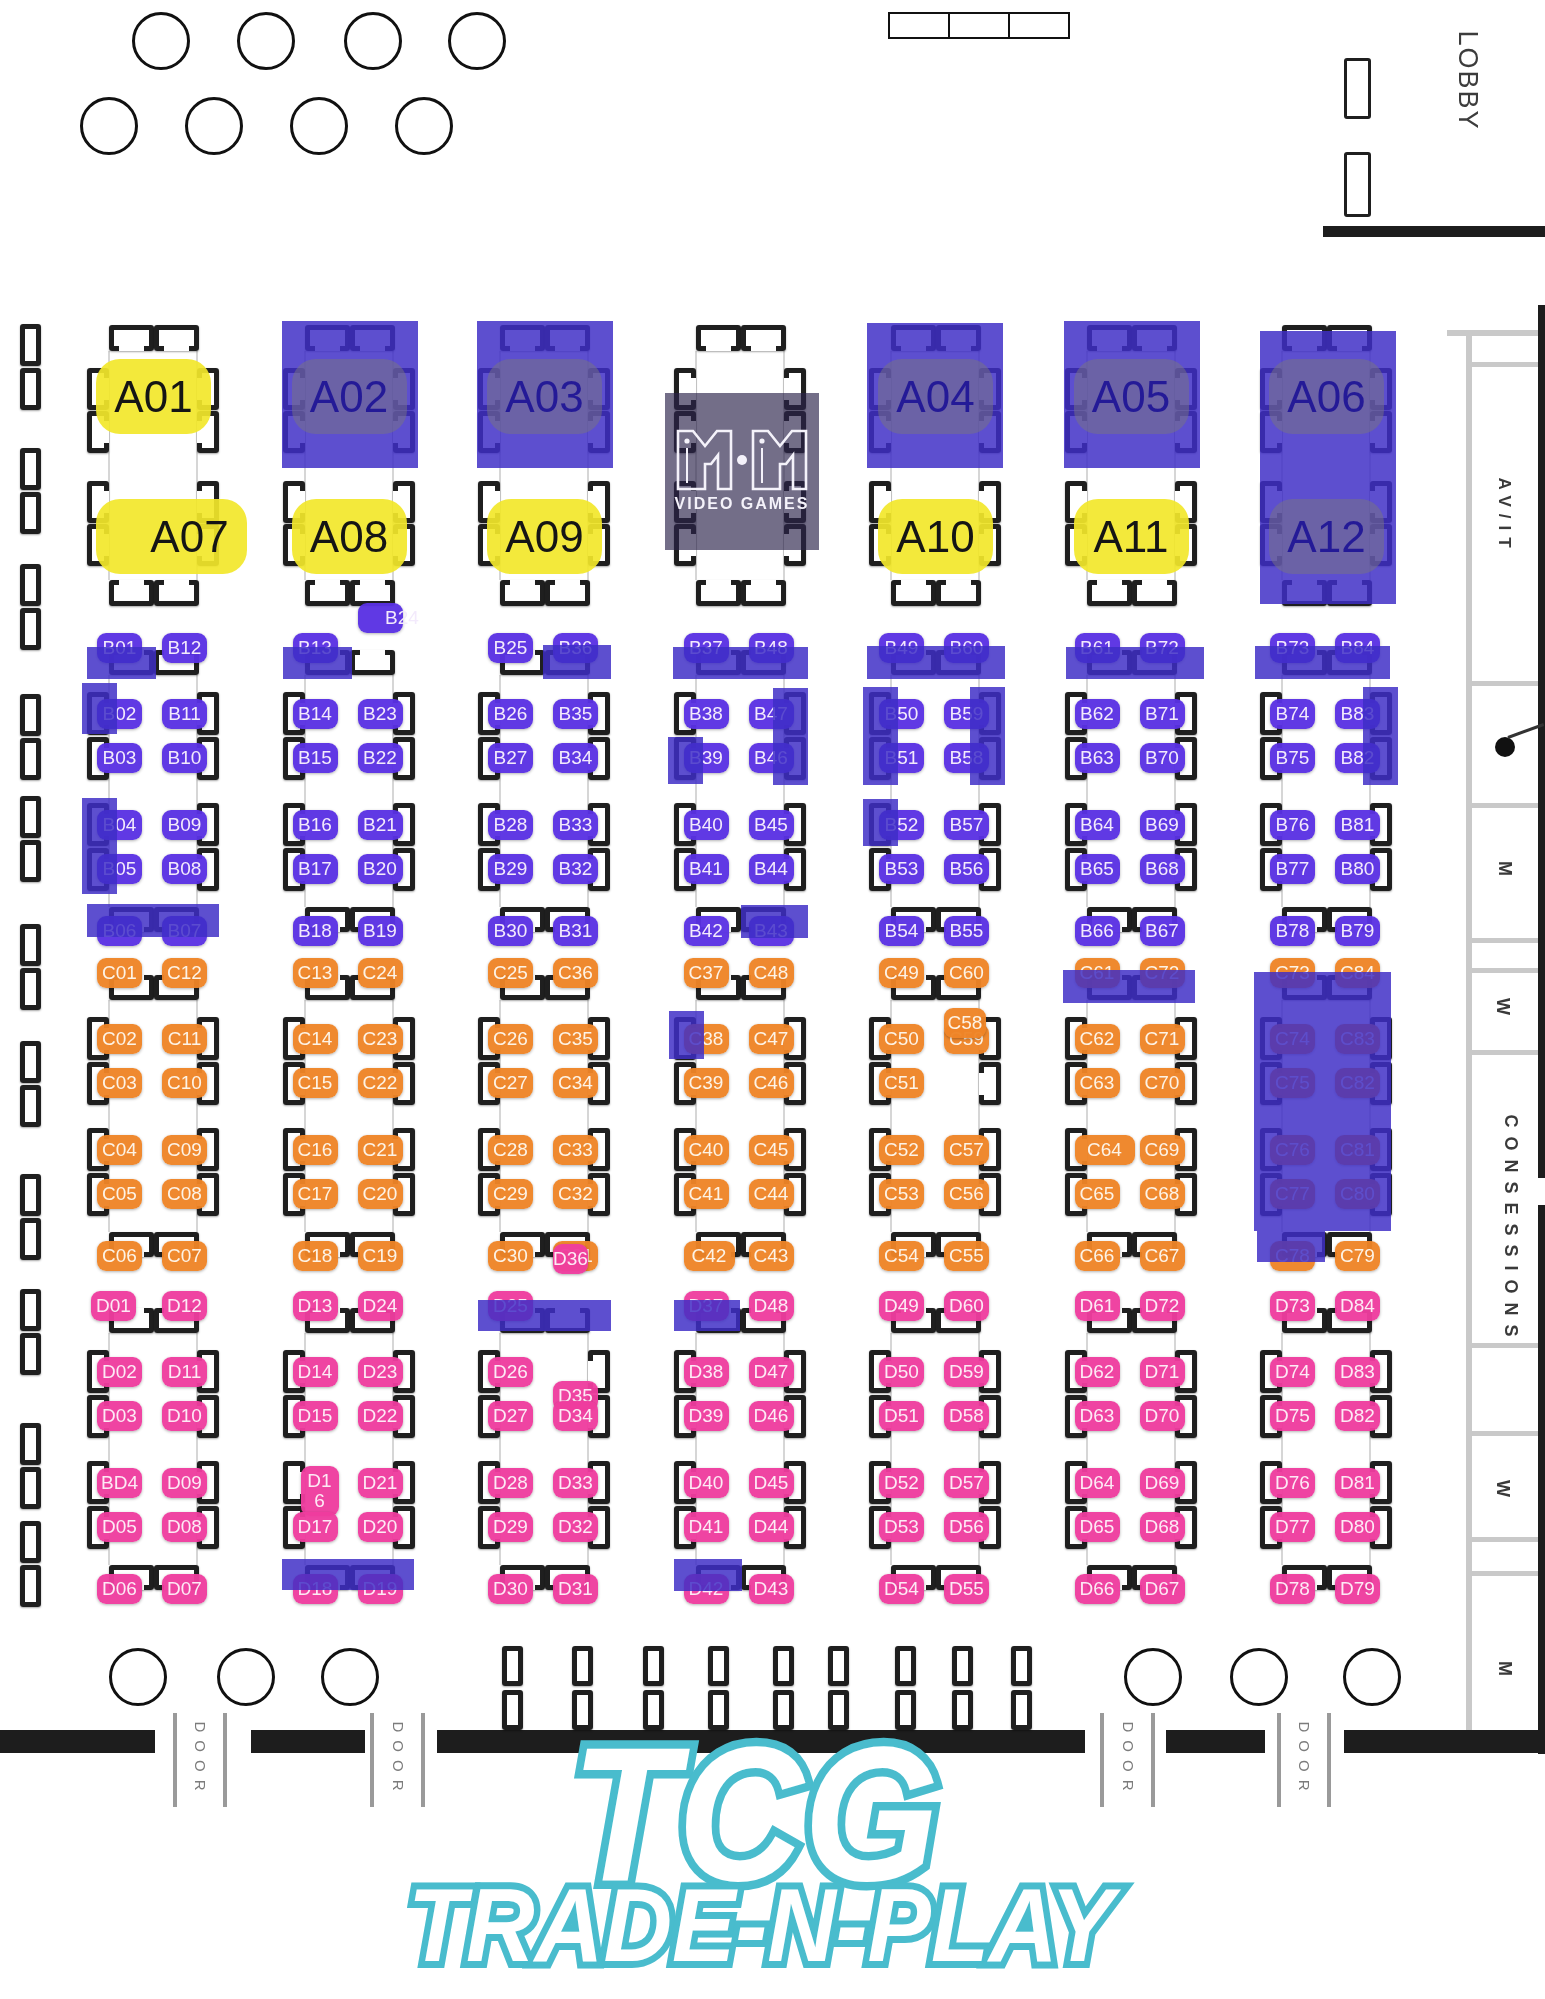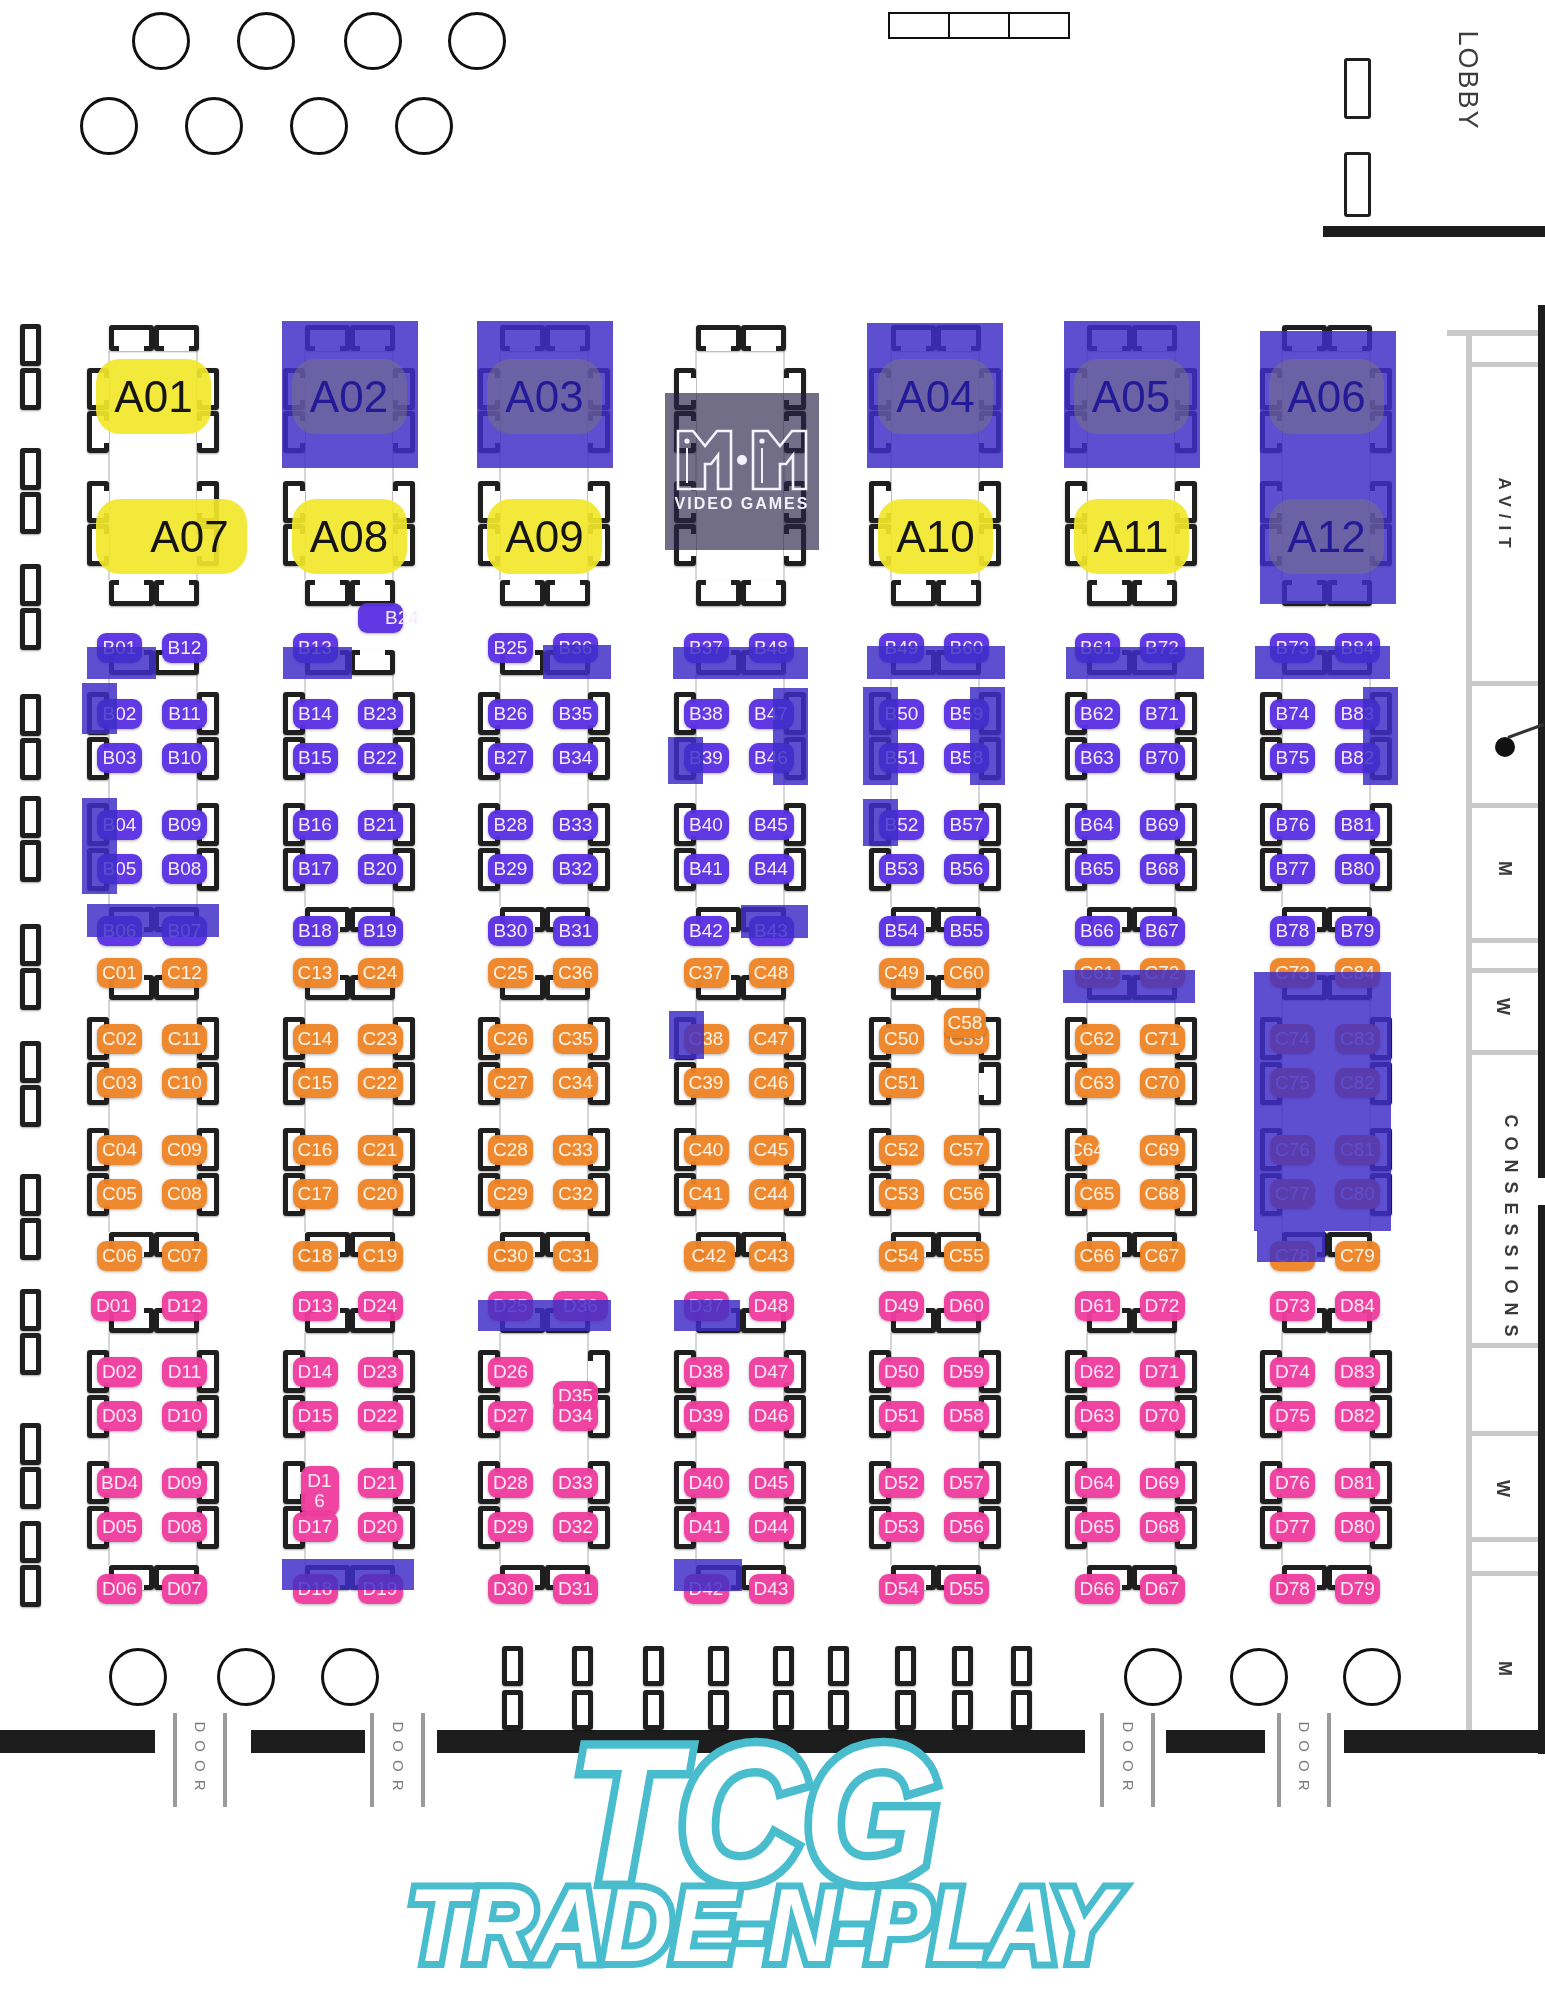--- a/index.html
+++ b/index.html
@@ -1440,21 +1440,21 @@
 <div class="pill pc" style="left:1139.5px;top:958px;width:45px;height:30px;">C72</div>
 
 <div class="pill pc" style="left:1074.5px;top:1024px;width:45px;height:30px;">C62</div>
 
 <div class="pill pc" style="left:1139.5px;top:1024px;width:45px;height:30px;">C71</div>
 
 <div class="pill pc" style="left:1074.5px;top:1068px;width:45px;height:30px;">C63</div>
 
 <div class="pill pc" style="left:1139.5px;top:1068px;width:45px;height:30px;">C70</div>
 
-<div class="pill pc" style="left:1074.5px;top:1135px;width:24px;height:30px;">C64</div>
+<div class="pill pc" style="left:1074.5px;top:1135px;width:60px;height:30px;">C64</div>
 
 <div class="pill pc" style="left:1139.5px;top:1135px;width:45px;height:30px;">C69</div>
 
 <div class="pill pc" style="left:1074.5px;top:1179px;width:45px;height:30px;">C65</div>
 
 <div class="pill pc" style="left:1139.5px;top:1179px;width:45px;height:30px;">C68</div>
 
 <div class="pill pc" style="left:1074.5px;top:1241px;width:45px;height:30px;">C66</div>
 
 <div class="pill pc" style="left:1139.5px;top:1241px;width:45px;height:30px;">C67</div>
@@ -1726,21 +1726,21 @@
 <div class="tb" style="left:500px;top:1565px;width:45px;height:25px;">
       <i class="gd"></i>
     </div>
 
 <div class="tb" style="left:545px;top:1565px;width:45px;height:25px;">
       <i class="gd"></i>
     </div>
 
 <div class="pill pd" style="left:488px;top:1291px;width:45px;height:30px;">D25</div>
 
-<div class="pill pd" style="left:553px;top:1291px;width:55px;height:30px;text-align:center;">D36</div>
+<div class="pill pd" style="left:553px;top:1244px;width:35px;height:30px;text-align:center;">D36</div>
 
 <div class="pill pd" style="left:488px;top:1357px;width:45px;height:30px;">D26</div>
 
 <div class="pill pd" style="left:553px;top:1357px;width:45px;height:30px;margin-top:24px;">D35</div>
 
 <div class="pill pd" style="left:488px;top:1401px;width:45px;height:30px;">D27</div>
 
 <div class="pill pd" style="left:553px;top:1401px;width:45px;height:30px;">D34</div>
 
 <div class="pill pd" style="left:488px;top:1468px;width:45px;height:30px;">D28</div>

